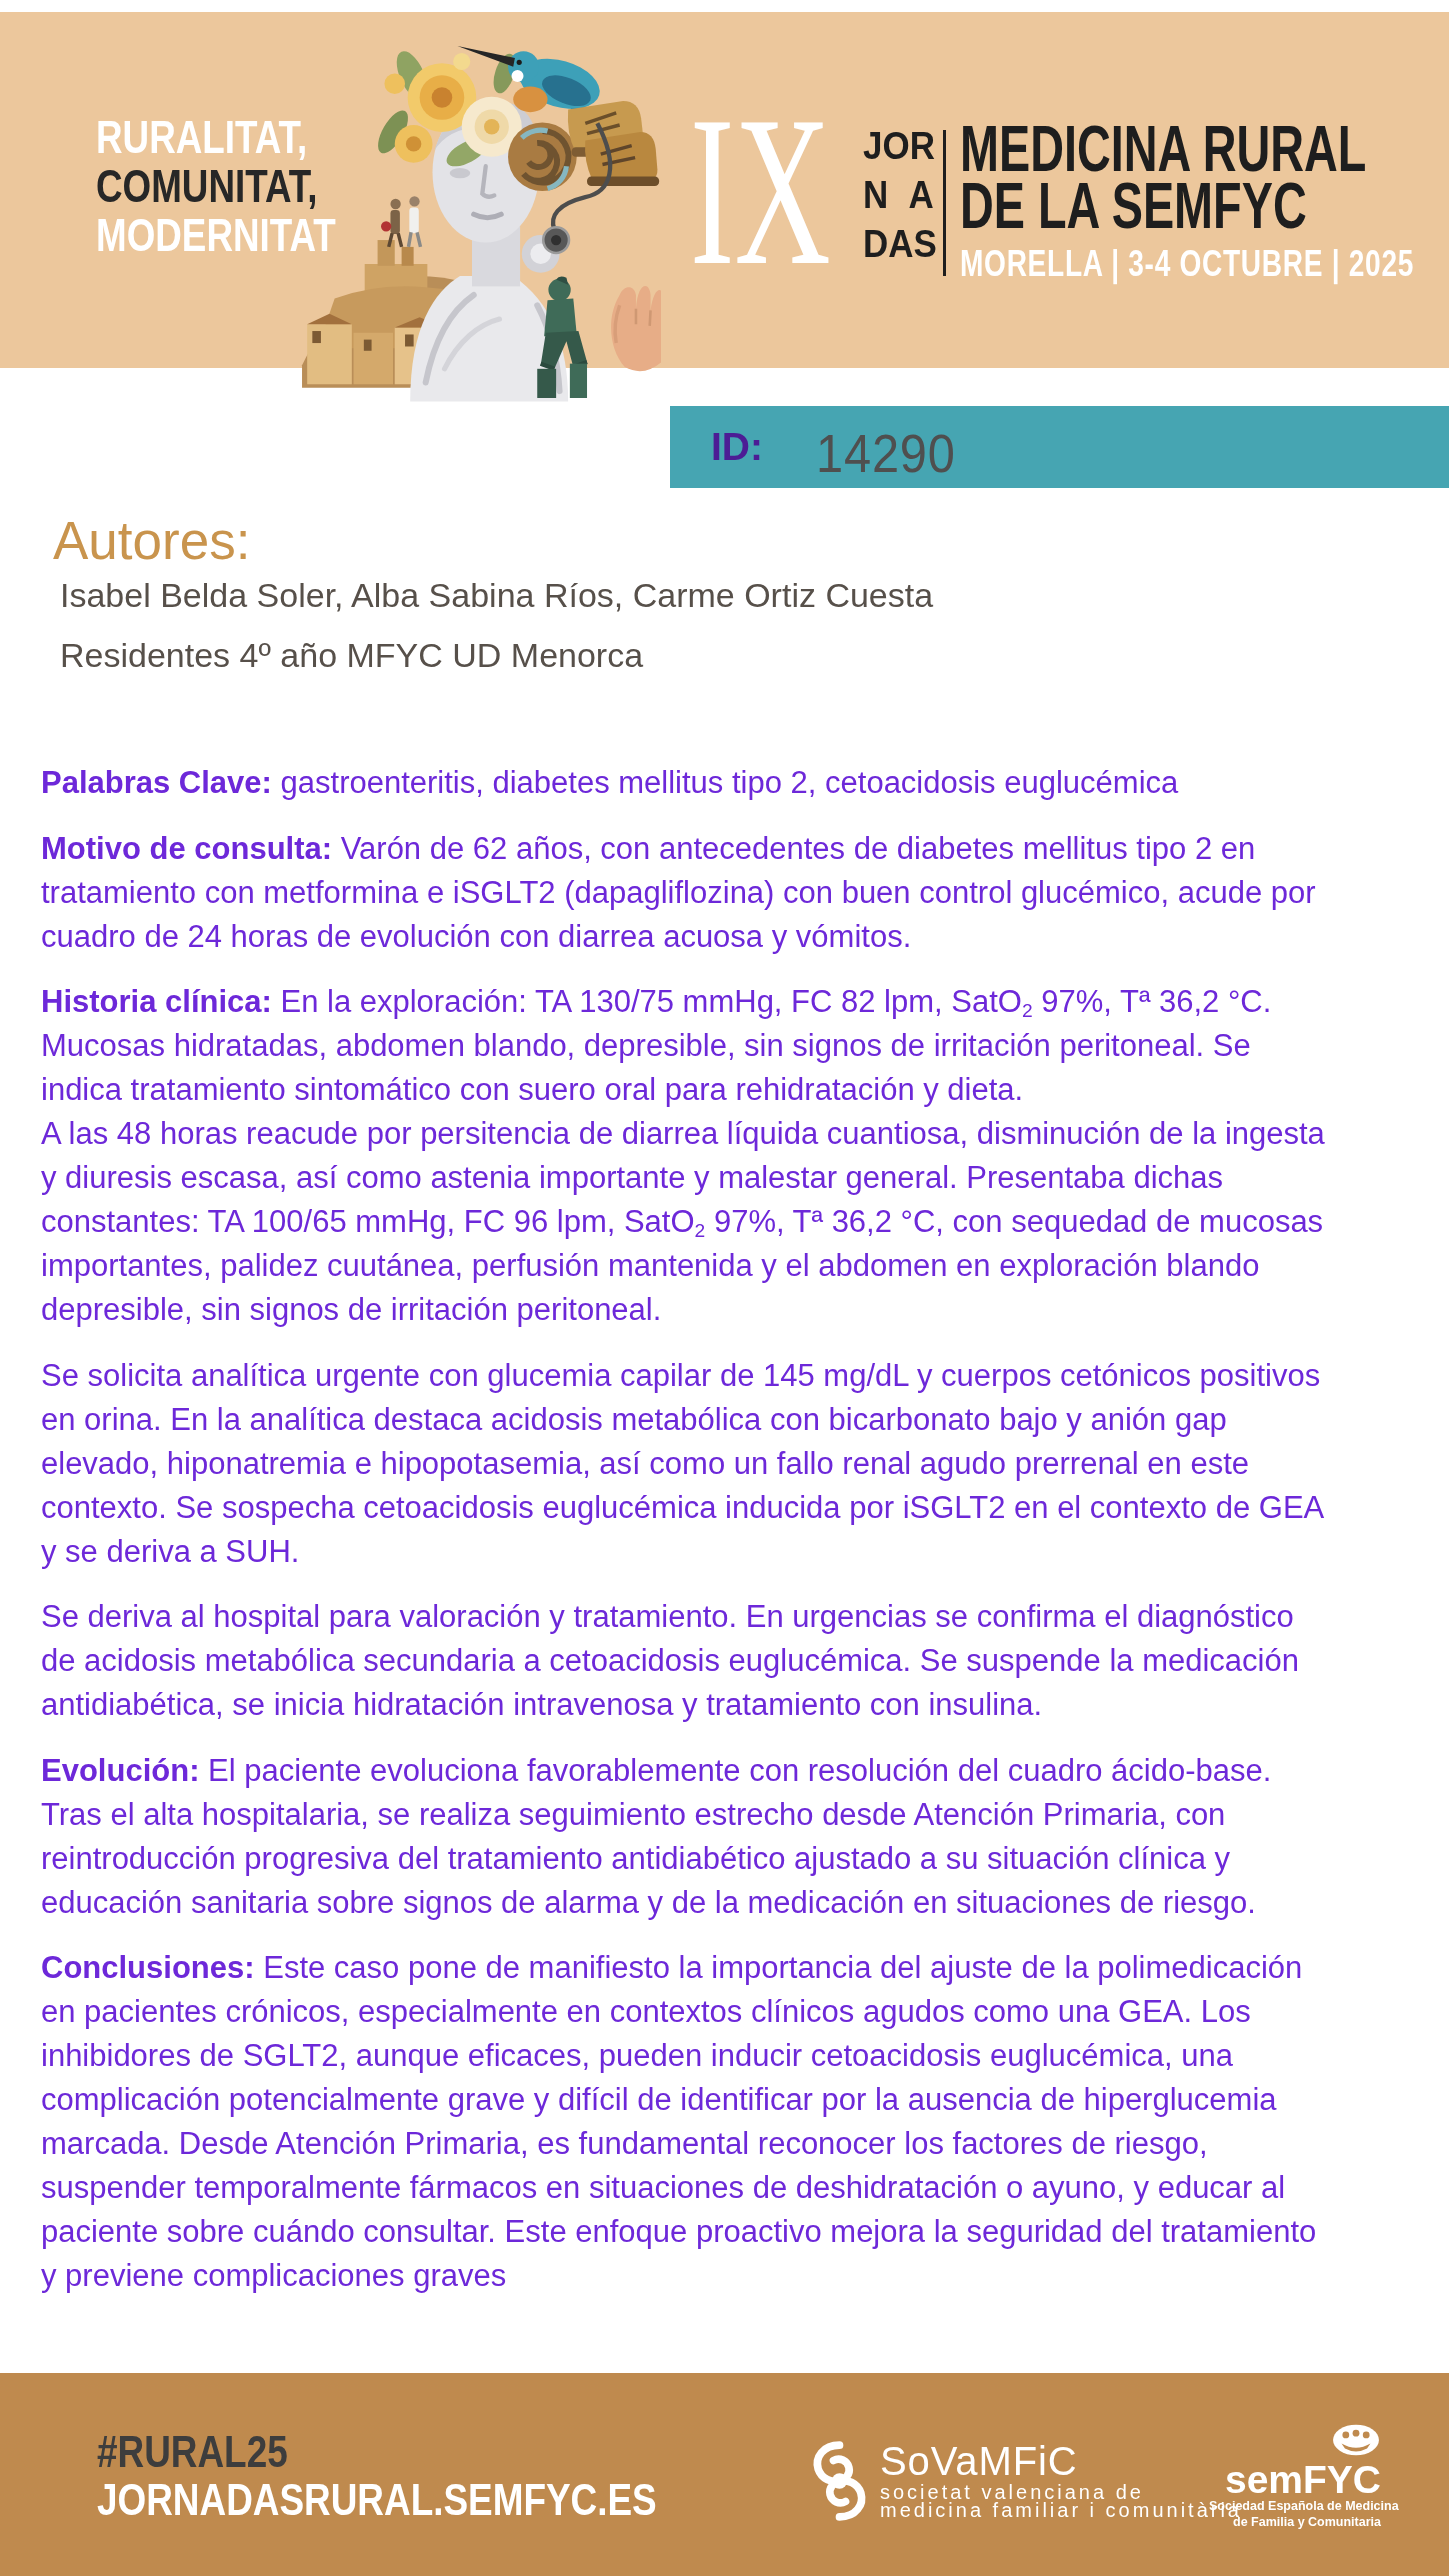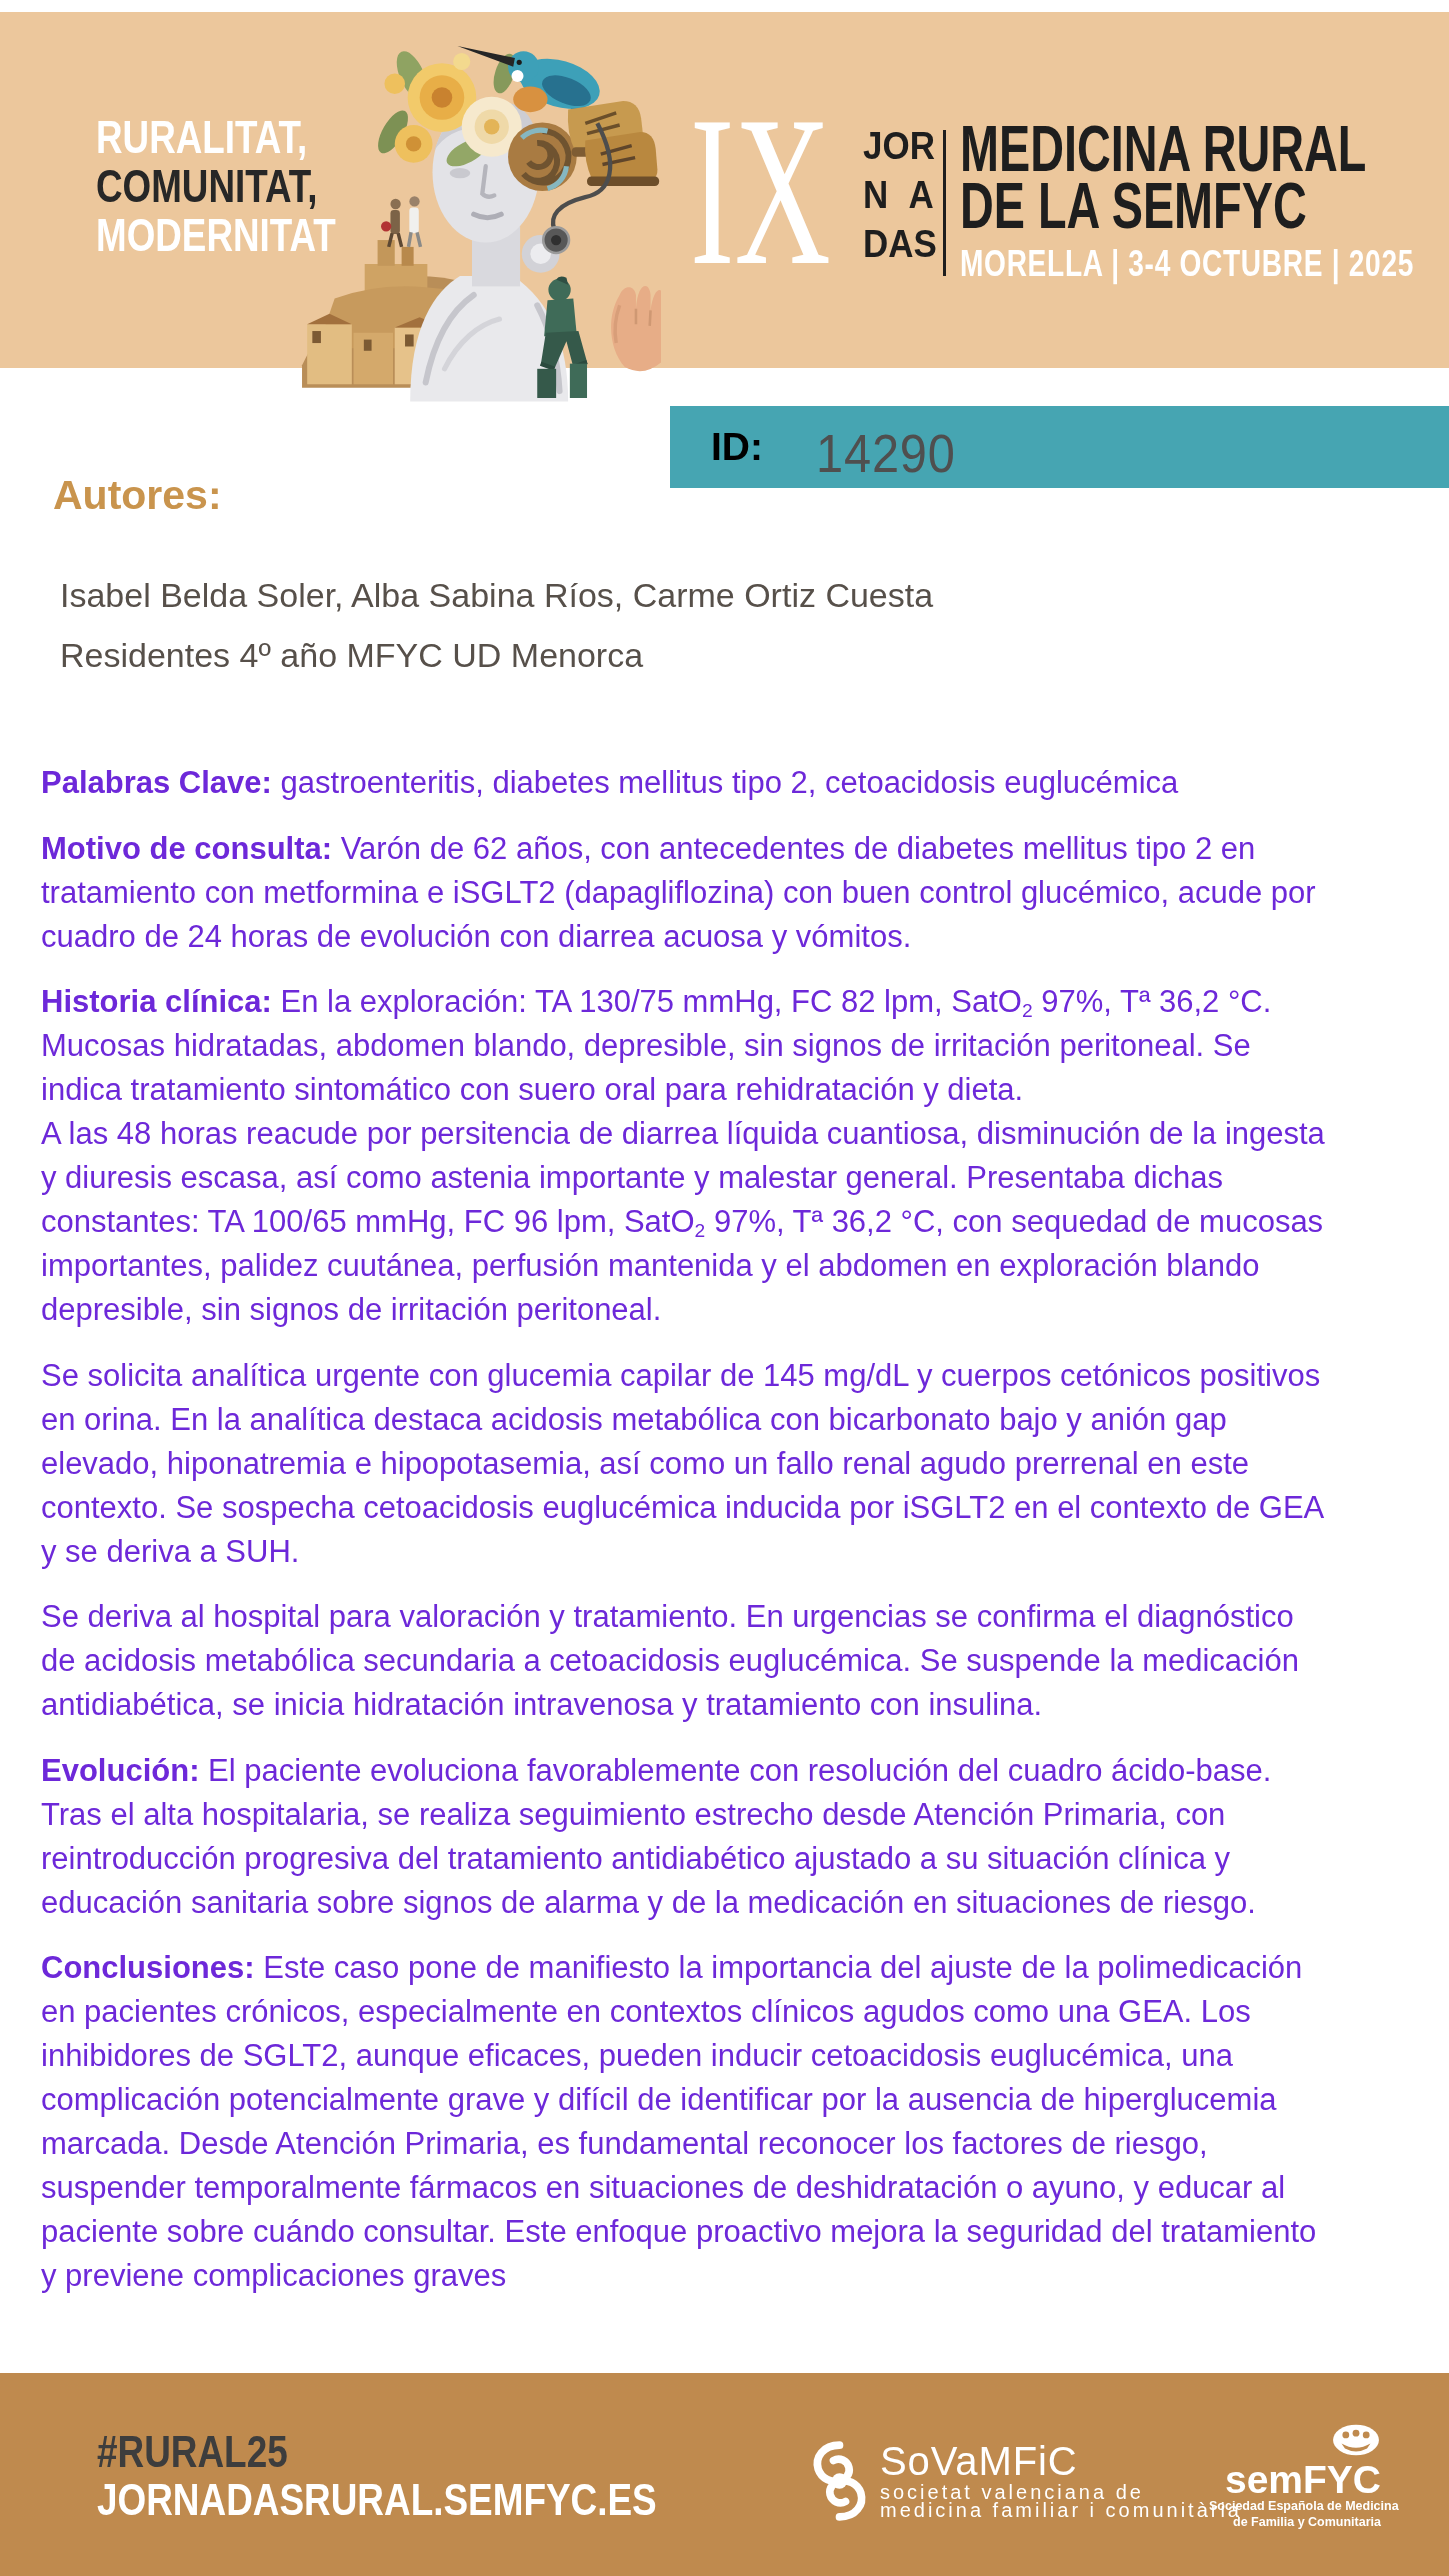--- a/index.html
+++ b/index.html
@@ -37,27 +37,27 @@
   }
   .main-title .sub{
     margin-top:12px;font-weight:700;font-size:36px;line-height:36px;color:#ffffff;
     transform:scaleX(0.78);transform-origin:left center;white-space:nowrap;letter-spacing:0.9px;
   }
   
   .id-bar{
     position:absolute;left:670px;top:406px;width:780px;height:82px;background:#46a5b2;
     display:flex;align-items:center;padding-left:41px;box-sizing:border-box;
   }
-  .id-label{font-weight:700;font-size:39px;color:#000000;}
+  .id-label{font-weight:700;font-size:39px;color:#4c1d95;}
   .id-value{
     font-size:53px;color:#4f4f4f;margin-left:53px;transform:scaleX(0.92) translateY(6px);
     transform-origin:left center;letter-spacing:0.9px;
   }
   
-  .autores-heading{position:absolute;left:53px;top:472px;font-weight:700;font-size:41px;color:#c9944d;}
+  .autores-heading{position:absolute;left:53px;top:510px;font-weight:400;font-size:53px;color:#c9944d;}
   .authors{position:absolute;left:60px;top:565px;font-size:34px;line-height:60px;color:#57504a;}
   
   .body-text{position:absolute;left:41px;top:761px;width:1285px;color:#6d28d9;}
   .body-text p{margin:0 0 21.5px 0;font-size:31px;line-height:44px;}
   .body-text strong{font-weight:700;}
   .body-text sub{font-size:0.62em;line-height:0;vertical-align:-0.25em;}
   
   .footer{position:absolute;left:0;top:2373px;width:1449px;height:203px;background:#bf8a4e;}
   .footer .hashtag{
     position:absolute;left:97px;top:53px;font-weight:700;font-size:45px;color:#3d3d3d;

